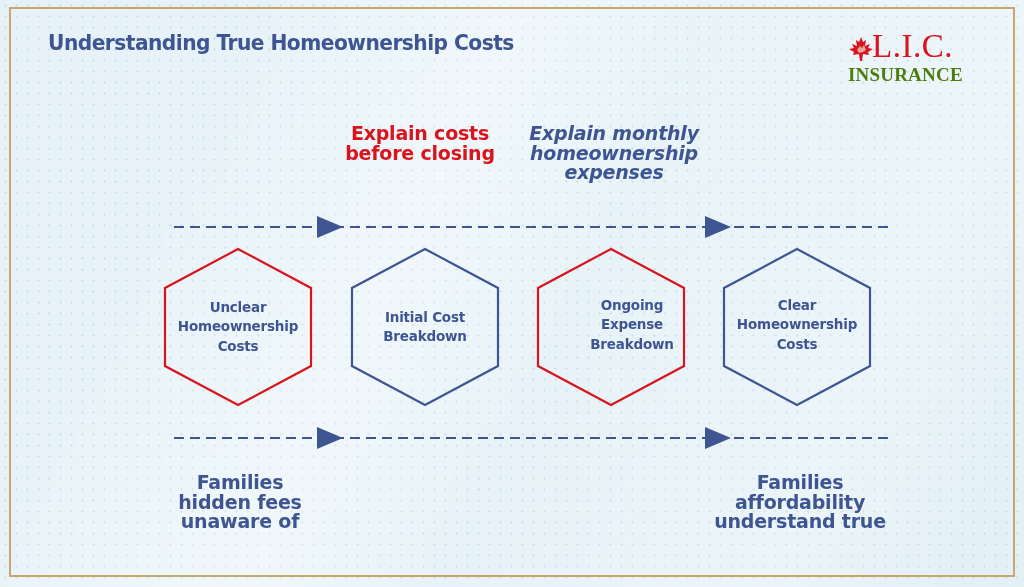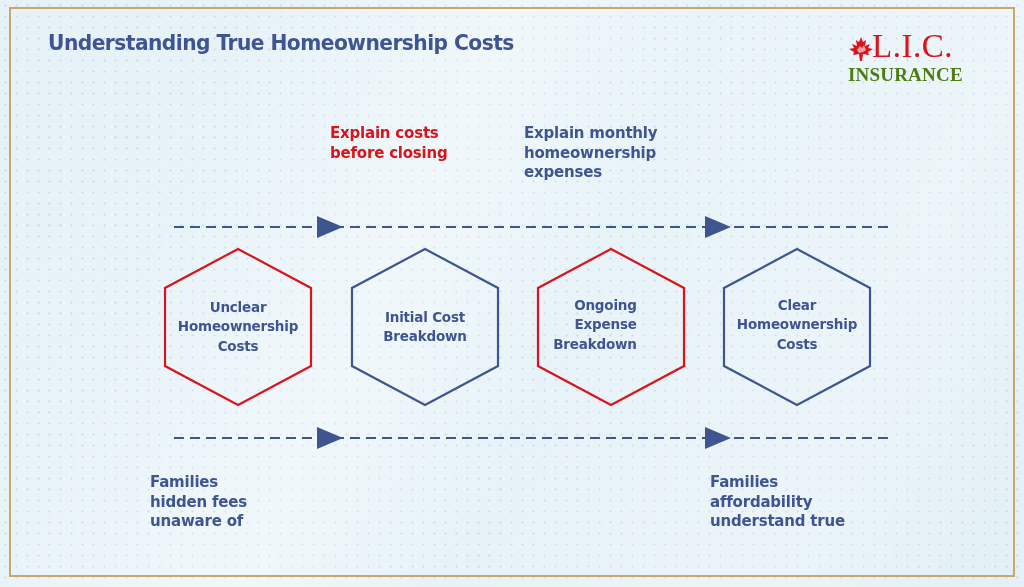--- a/index.html
+++ b/index.html
@@ -32,21 +32,21 @@
   .logo .lic {
     position:absolute; left:26px; top:-4px;
     font-family:"Liberation Serif", serif; font-size:33px; color:#d9141c; letter-spacing:0.5px;text-align:right;
   }
   .logo .ins {
     position:absolute; left:2px; top:32px;
     font-family:"Liberation Serif", serif; font-weight:bold; font-size:19px; color:#4d7c0f; letter-spacing:0.2px;
   }
   .logo .leaf { position:absolute; left:2px; top:4px; }
   .lbl {
-    position:absolute; text-align:left; font-weight:bold; font-size:15px; line-height:19.5px;
+    position:absolute; text-align:center; font-weight:bold; font-size:19px; line-height:19.5px;
     color:#3f5592; width:180px; letter-spacing:-0.2px;
   }
   .lbl.red { color:#d9141c; }
   .hexlabel {
     position:absolute; width:150px; text-align:center; font-weight:bold; font-size:13.5px; line-height:19.5px; color:#3f5592;
     display:flex; align-items:center; justify-content:center; height:156px; letter-spacing:-0.2px;
   }
   svg.diagram { position:absolute; left:0; top:0; }
 </style>
 </head>
@@ -64,21 +64,21 @@
     <path d="M9 14 L12 10 L14 12 L16 9 L18 14 L15 16 L11 17 Z" fill="#fff" opacity="0.6"></path>
   </svg>
   <span class="lic">L.I.C.</span>
   <span class="ins">INSURANCE</span>
 </div>
 
 <div class="lbl red" style="left:330px; top:124px;">
   <div>Explain costs</div>
   <div>before closing</div>
 </div>
-<div class="lbl" style="left:524px; top:124px;">
+<div class="lbl" style="left:524px; top:124px;font-style:italic;">
   <div>Explain monthly</div>
   <div>homeownership</div>
   <div>expenses</div>
 </div>
 
 <svg class="diagram" width="1024" height="587">
 
   <line x1="174" y1="227" x2="892" y2="227" stroke="#3f5592" stroke-width="2.2" stroke-dasharray="10,6"></line>
   <polygon points="317,216 343,227 317,238" fill="#3f5592"></polygon>
   <polygon points="705,216 731,227 705,238" fill="#3f5592"></polygon>
@@ -99,21 +99,21 @@
     <div>Homeownership</div>
     <div>Costs</div>
   </div>
 </div>
 <div class="hexlabel" style="left:350px; top:249px;">
   <div>
     <div>Initial Cost</div>
     <div>Breakdown</div>
   </div>
 </div>
-<div class="hexlabel" style="left:520px; top:247px;text-align:right;">
+<div class="hexlabel" style="left:557px; top:247px;">
   <div>
     <div>Ongoing</div>
     <div>Expense</div>
     <div>Breakdown</div>
   </div>
 </div>
 <div class="hexlabel" style="left:722px; top:247px;">
   <div>
     <div>Clear</div>
     <div>Homeownership</div>

